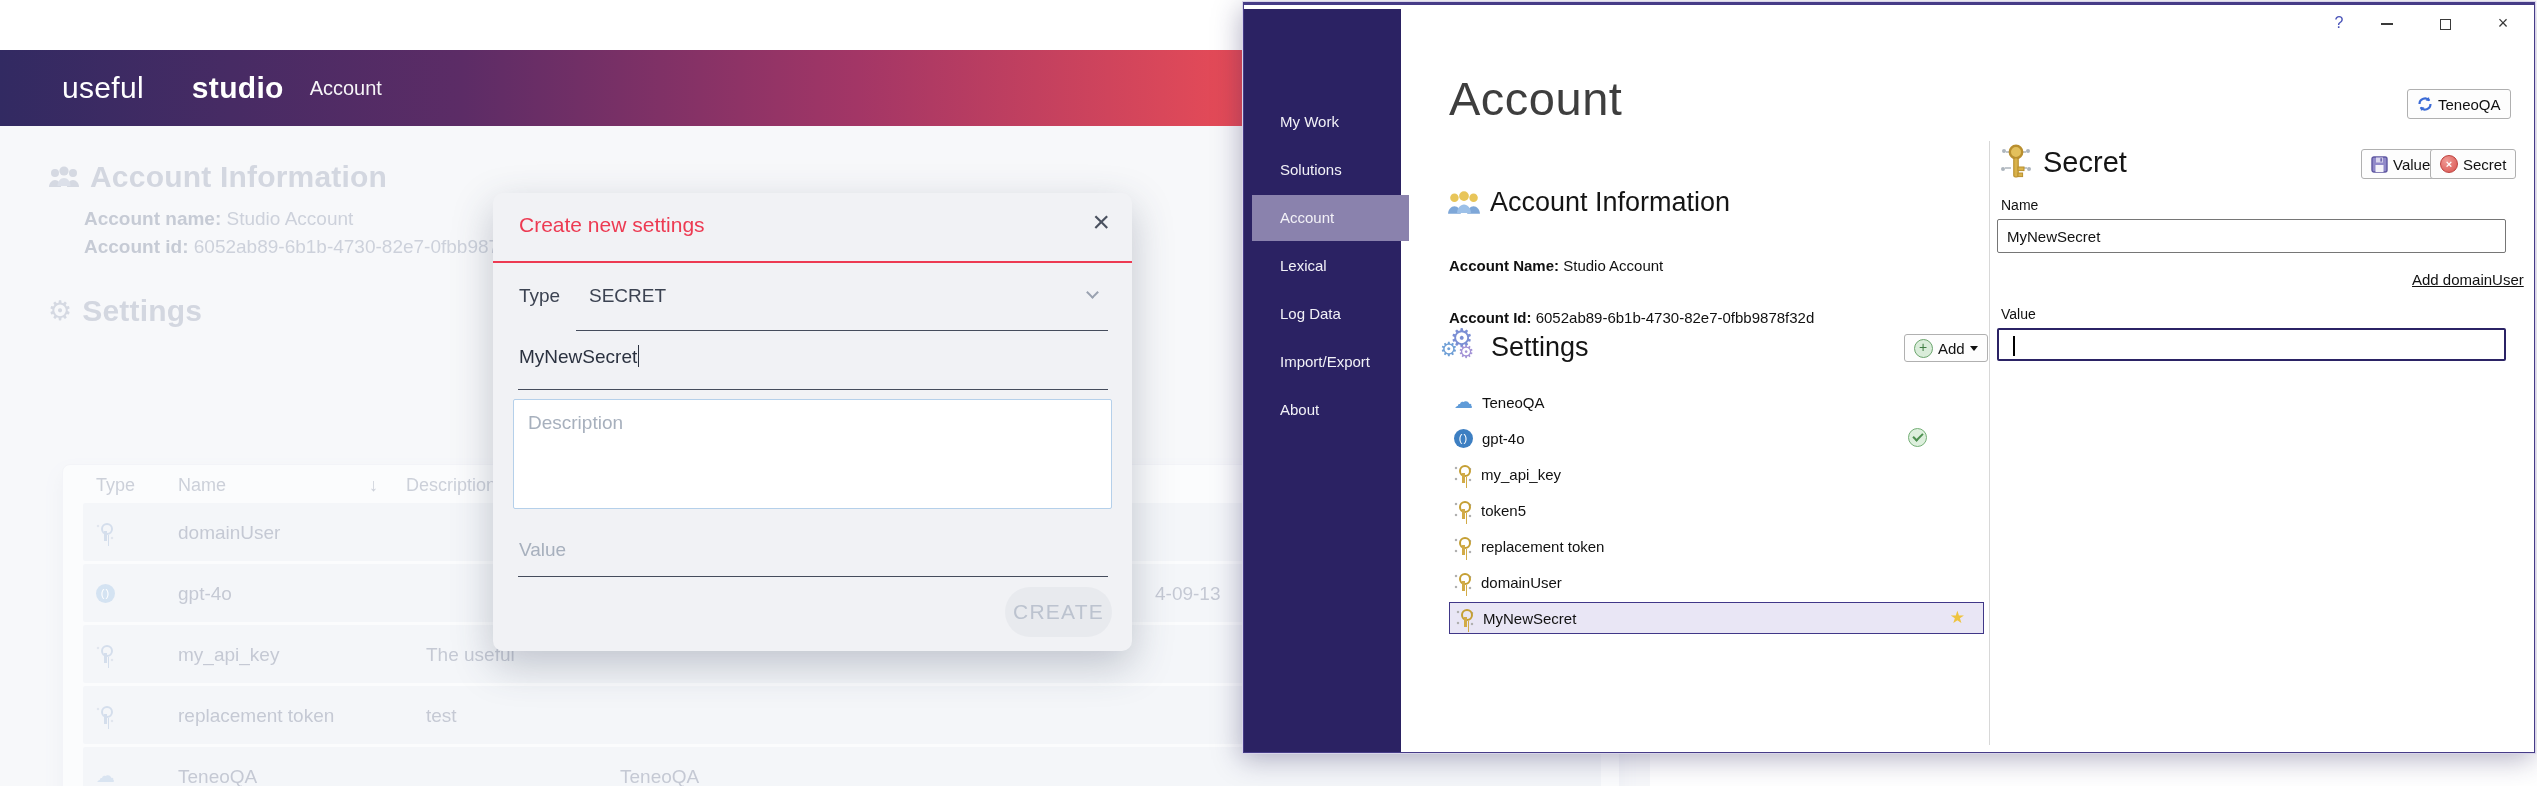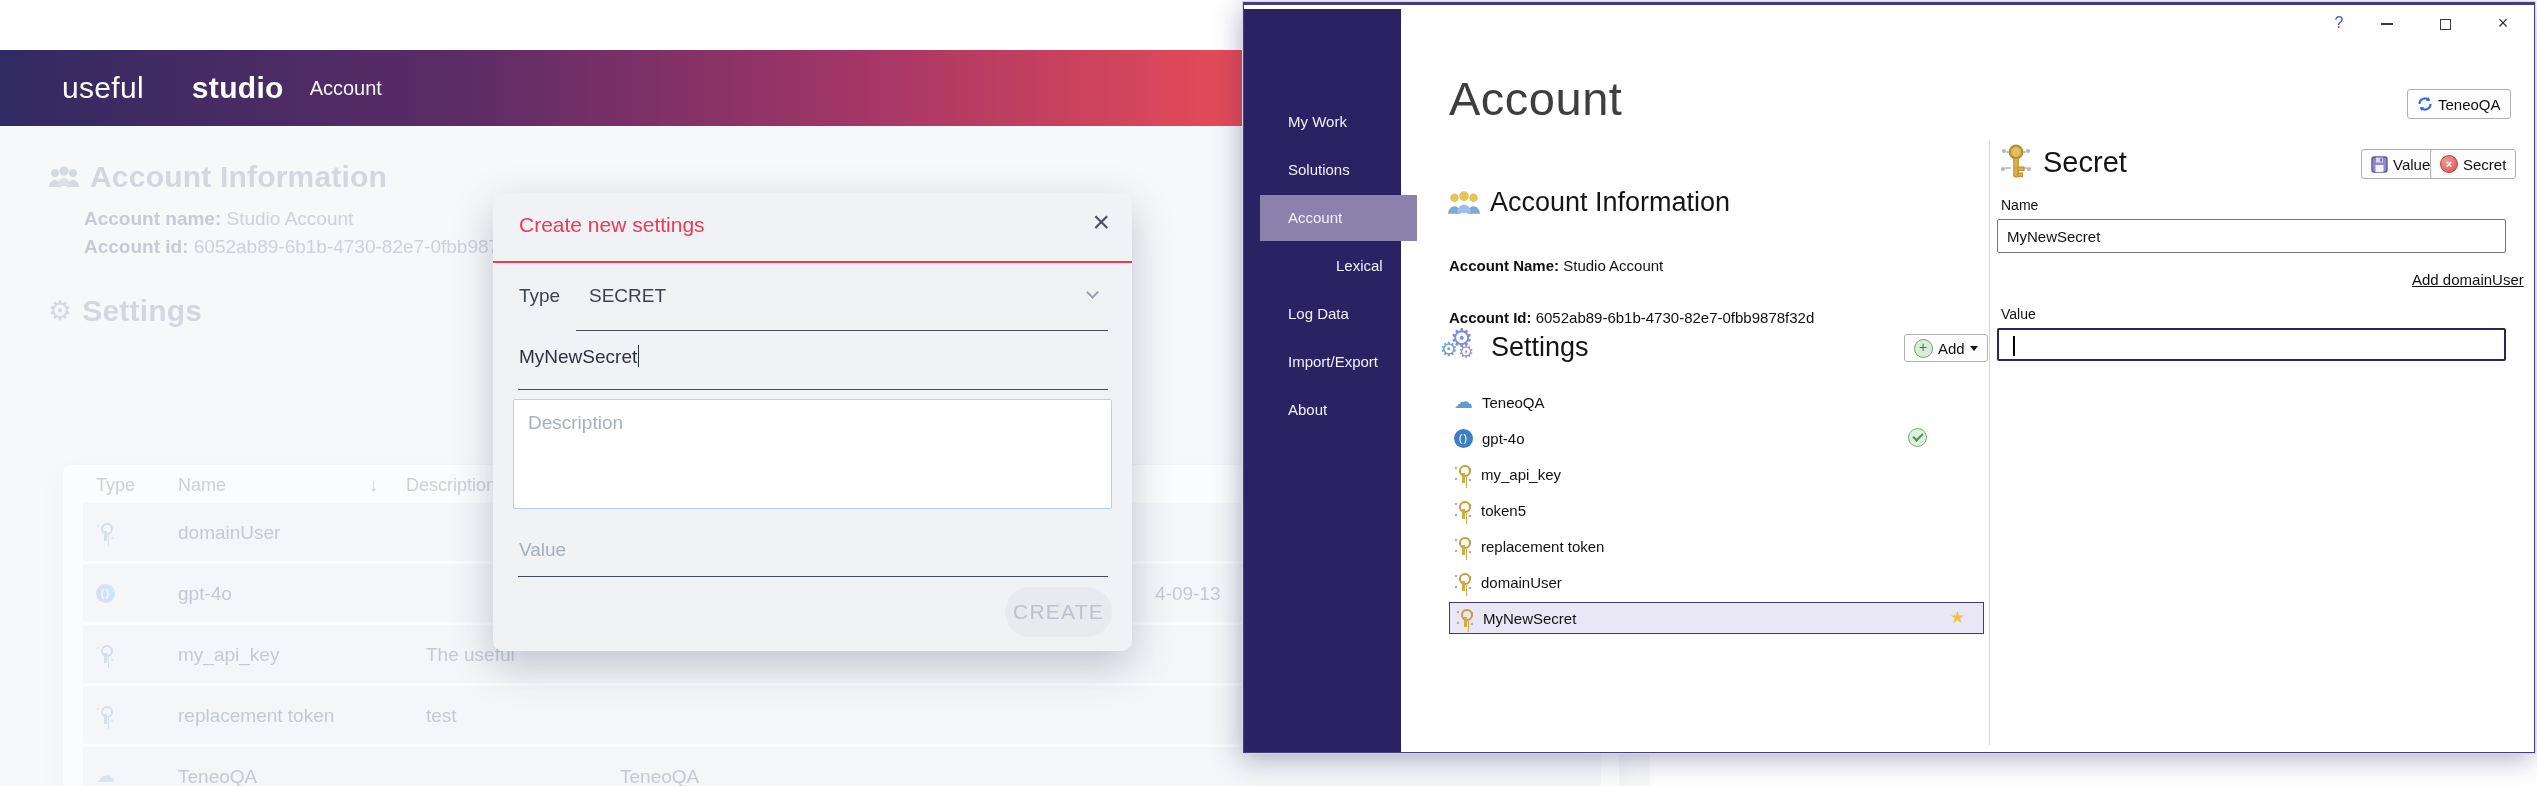--- a/index.html
+++ b/index.html
@@ -59,21 +59,21 @@
     background:#ffffff; border:1px solid #463c87; border-top:3px solid #463c87;
     outline:1px solid #d8d4ea; box-shadow:-2px 6px 26px rgba(40,35,90,.35); }
   .tb-btn { position:absolute; top:6px; width:26px; height:24px; text-align:center; font-size:15px;
     color:#3a3a3a; line-height:24px; }
   .tb-help { color:#4953b8; font-size:16px; }
   .tb-min i { display:inline-block; width:12px; height:2px; background:#3a3a3a; vertical-align:middle; }
   .tb-max i { display:inline-block; width:11px; height:11px; border:1.5px solid #3a3a3a; vertical-align:middle; }
   .tb-close { font-size:18px; }
 
   .sidebar { position:absolute; left:0; top:4px; width:157px; height:743px; background:#2b2263; }
-  .sb-item { position:absolute; left:16px; width:157px; height:46px; line-height:46px; padding-left:28px;
+  .sb-item { position:absolute; left:8px; width:157px; height:46px; line-height:46px; padding-left:28px;
     color:#f2f1f7; font-size:15px; }
   .sb-item.active { background:#8a82ad; }
 
   .rw-title { position:absolute; left:205px; top:66px; font-size:47px; font-weight:300; color:#3e3e3e; letter-spacing:.5px; }
   .rw-btn { position:absolute; height:30px; background:#fdfdfd; border:1px solid #b0b0b0; border-radius:3px;
     font-size:15px; color:#111; display:flex; align-items:center; gap:5px; padding:0 9px; font-family:inherit; }
 
   .rw-sec-head { position:absolute; display:flex; align-items:center; gap:9px; }
   .rw-sec-head .t { font-size:27px; color:#151515; }
   .rw-line { position:absolute; font-size:15px; color:#111; }
@@ -232,21 +232,21 @@
 
   <div class="tb-btn tb-help" style="left:1082px;">?</div>
   <div class="tb-btn tb-min" style="left:1130px;"><i></i></div>
   <div class="tb-btn tb-max" style="left:1188px;"><i></i></div>
   <div class="tb-btn tb-close" style="left:1246px;">×</div>
 
   <div class="sidebar">
     <div class="sb-item" style="top:90px;">My Work</div>
     <div class="sb-item" style="top:138px;">Solutions</div>
     <div class="sb-item active" style="top:186px;">Account</div>
-    <div class="sb-item" style="top:234px;margin-left:48px;">Lexical</div>
+    <div class="sb-item" style="top:234px;">Lexical</div>
     <div class="sb-item" style="top:282px;">Log Data</div>
     <div class="sb-item" style="top:330px;">Import/Export</div>
     <div class="sb-item" style="top:378px;">About</div>
   </div>
 
   <div class="rw-title">Account</div>
 
   <button class="rw-btn" style="left:1163px; top:84px;">
     <svg width="16" height="16" viewBox="0 0 16 16">
       <path d="M13.5 8a5.5 5.5 0 0 1-9.9 3.3" fill="none" stroke="#3b6bd6" stroke-width="2.2"></path>

